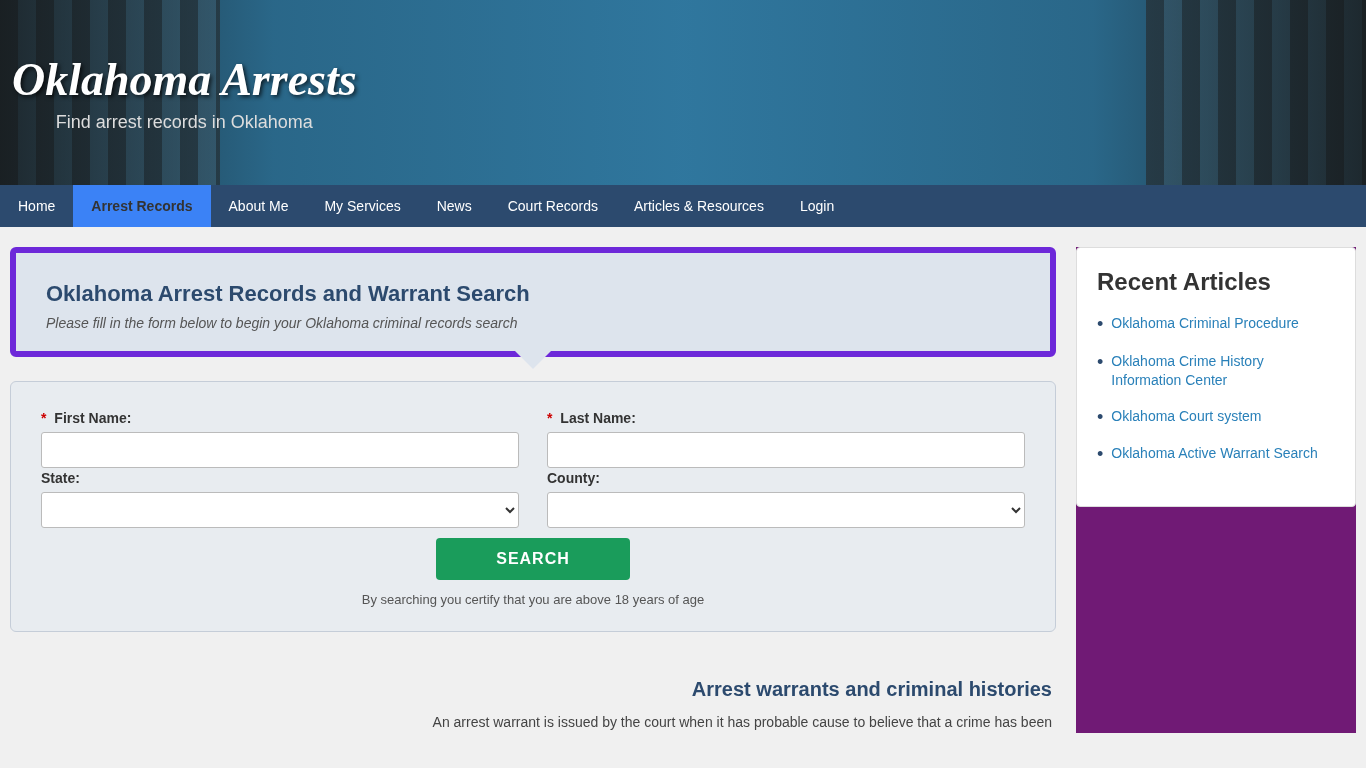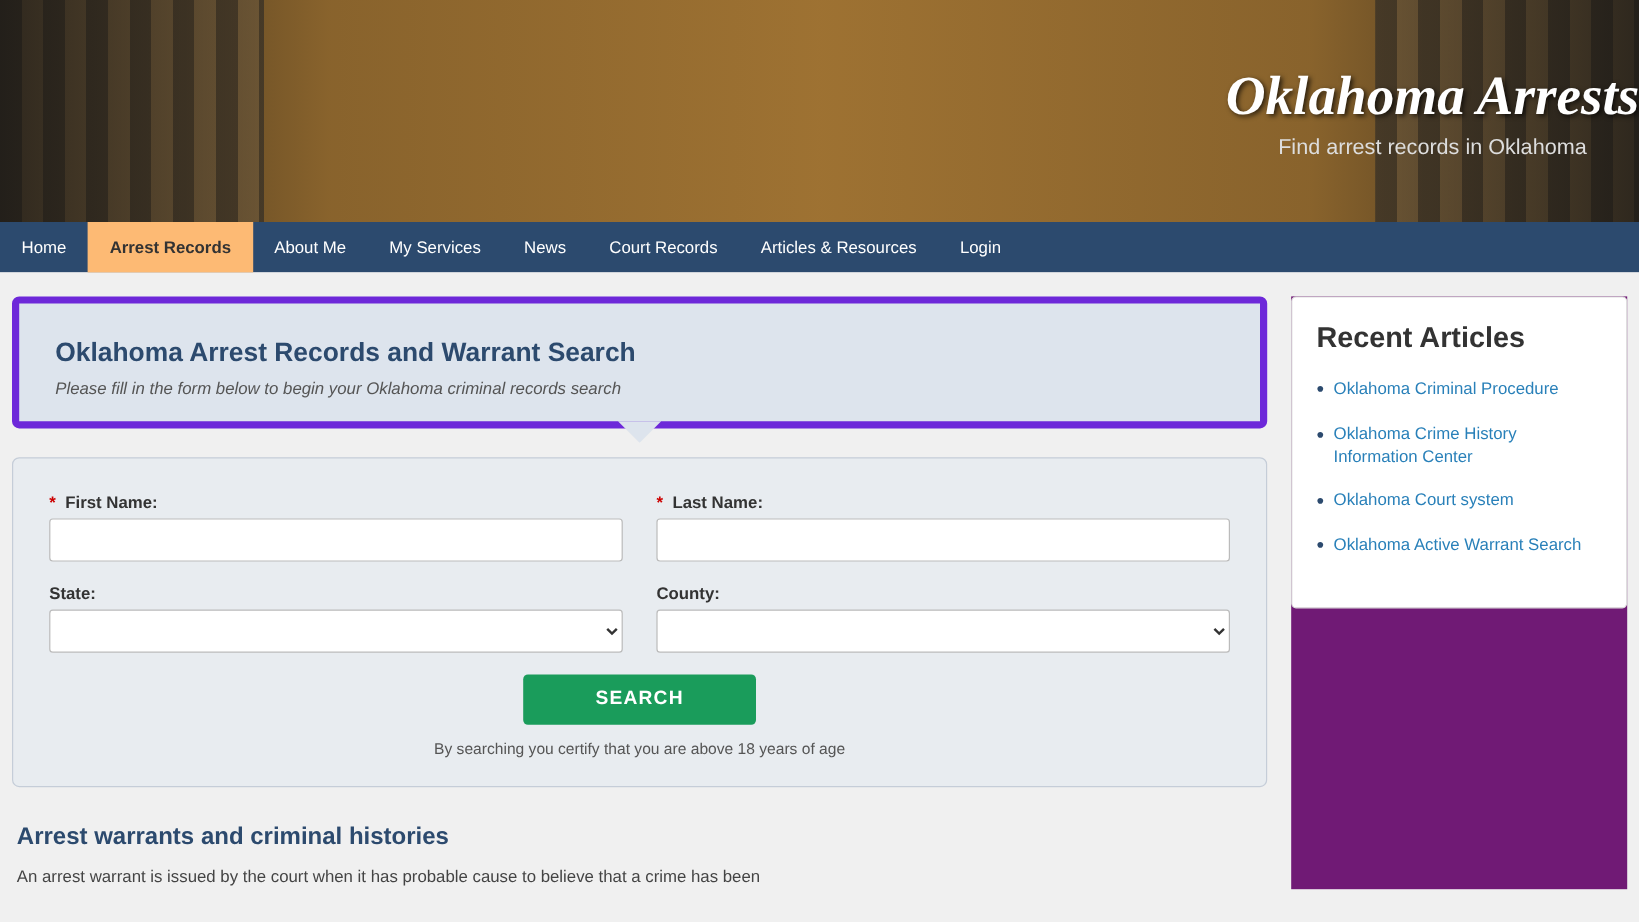--- a/index.html
+++ b/index.html
@@ -2,25 +2,26 @@
 <html><head>
   <meta charset="utf-8">
   <style>
     * { margin: 0; padding: 0; box-sizing: border-box; }
     body { font-family: Arial, sans-serif; background: #f0f0f0; width: 1366px; min-height: 768px; overflow-x: hidden; }
 
     
     .header {
       position: relative;
       height: 185px;
-      background: #a16207;
+      background: #0369a1;
       overflow: hidden;
       display: flex;
       align-items: center;
-      justify-content: flex-end;
+      justify-content: flex-start;
+      padding-left: 12px;
     }
     .header-bg {
       position: absolute;
       inset: 0;
       background: linear-gradient(to right,
         rgba(30,30,30,0.85) 0%,
         rgba(100,100,100,0.4) 20%,
         rgba(150,150,150,0.3) 50%,
         rgba(100,100,100,0.4) 80%,
         rgba(30,30,30,0.85) 100%);
@@ -69,21 +70,21 @@
       display: flex;
       align-items: center;
       padding: 0 18px;
       color: #fff;
       text-decoration: none;
       font-size: 14px;
       white-space: nowrap;
       transition: background 0.2s;
     }
     nav a.active {
-      background: #fdba74;
+      background: #3b82f6;
       color: #333;
       font-weight: bold;
     }
 
     
     .main-wrapper {
       display: flex;
       background: #f0f0f0;
       padding: 20px 10px;
       gap: 20px;
@@ -131,21 +132,21 @@
     .search-form-card {
       background: #e8ecf0;
       border: 1px solid #c5cdd8;
       border-radius: 6px;
       padding: 28px 30px 24px;
       margin-top: 24px;
     }
     .form-row {
       display: flex;
       gap: 28px;
-      margin-bottom: 18px;
+      margin-bottom: 2px;
       justify-content: flex-end;
     }
     .form-group {
       flex: 1;
     }
     .form-group label {
       display: block;
       font-size: 14px;
       color: #333;
       font-weight: bold;
@@ -187,22 +188,23 @@
     }
     .certify-text {
       text-align: center;
       font-size: 13px;
       color: #555;
       margin-top: 12px;
     }
 
     
     .bottom-section {
-      margin-top: 30px;
+      margin-top: 46px;
       padding: 0 4px;
+      text-align: right;
     }
     .bottom-section h3 {
       font-size: 20px;
       color: #2c4a6e;
       font-weight: bold;
       margin-bottom: 10px;
     }
     .bottom-section p {
       font-size: 14px;
       color: #444;

